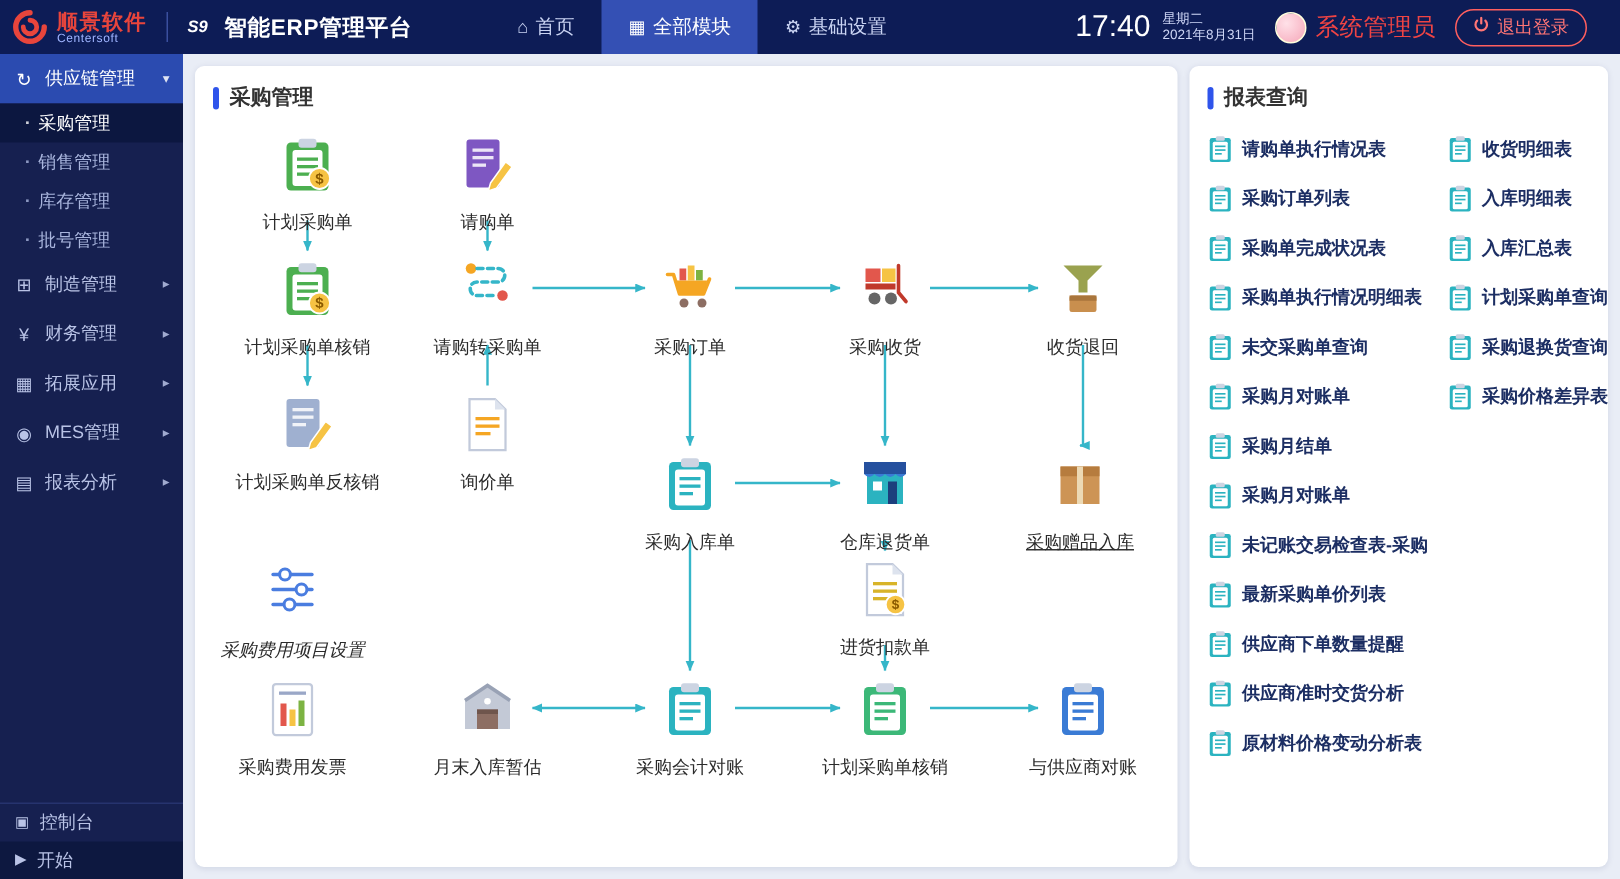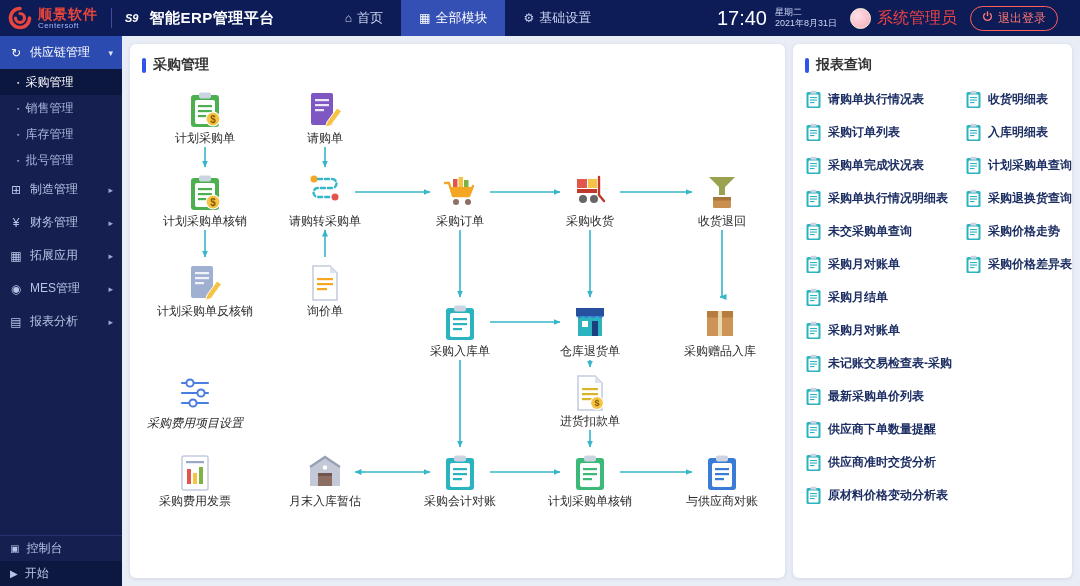--- a/index.html
+++ b/index.html
@@ -49,21 +49,21 @@
 main{grid-row:2;grid-column:2;display:flex;gap:8px;padding:8px;overflow:hidden}
 .panel{background:#fff;border-radius:6px;box-shadow:0 1px 4px rgba(13,28,86,.1);position:relative}
 .flow-panel{width:655px;flex:none;overflow:hidden}
 .reports-panel{flex:1;overflow:hidden;padding:12px 10px 0 12px}
 .panel-title{display:flex;align-items:center;gap:7px;font-size:14px;font-weight:bold;color:#333}
 .flow-panel .panel-title{position:absolute;top:12px;left:12px;z-index:2}
 .title-bar{width:4px;height:15px;background:#2f54eb;border-radius:2px;display:inline-block}
 #edges{position:absolute;inset:0;width:100%;height:100%;z-index:0}
 .flow-node{position:absolute;width:110px;text-align:center;z-index:1;cursor:pointer}
 .fn-icon{display:flex;justify-content:center;align-items:flex-end;height:42px;line-height:0}
-.fn-label{display:block;font-size:12px;color:#2b2b2b;margin-top:2px;line-height:1.25}
+.fn-label{display:block;font-size:12px;color:#2b2b2b;margin-top:12px;line-height:1.25}
 .report-cols{display:flex;gap:8px;margin-top:9px}
 .report-col{display:flex;flex-direction:column}
 .report-col:first-child{width:152px;flex:none}
 .report-item{display:flex;align-items:center;gap:6px;height:33px;cursor:pointer;white-space:nowrap}
 .report-item .rep-label{font-size:12px;color:#1c2e63;font-weight:700}
 .rep-ico{line-height:0}
 </style>
 </head>
 <body>
 
@@ -348,21 +348,21 @@
               <svg width="40" height="40" viewBox="0 0 40 40">
                 <rect x="8" y="13" width="24" height="21" fill="#2bb3c0"></rect>
                 <path d="M6 6 h28 v8 h-28 z" fill="#25509e"></path>
                 <path d="M6 14 q3.5 4 7 0 q3.5 4 7 0 q3.5 4 7 0 q3.5 4 7 0" fill="#3a7bd5"></path>
                 <rect x="12" y="19" width="6" height="6" fill="#fff"></rect>
                 <rect x="22" y="19" width="6" height="15" fill="#1c3f7d"></rect>
               </svg>
             </span>
             <span class="fn-label">仓库退货单</span>
           </div>
-          <div class="flow-node" style="left: 535px; top: 256px;">
+          <div class="flow-node" style="left: 535px; top: 256px; text-decoration: underline;">
             <span class="fn-icon">
               <svg width="40" height="40" viewBox="0 0 40 40">
                 <rect x="7" y="9" width="26" height="25" fill="#cd9455"></rect>
                 <rect x="7" y="9" width="26" height="6.5" fill="#b67c3e"></rect>
                 <rect x="18" y="9" width="4" height="25" fill="#ecd9b4"></rect>
               </svg>
             </span>
             <span class="fn-label">采购赠品入库</span>
           </div>
           <div class="flow-node" style="left: 405px; top: 326px;">
@@ -636,43 +636,43 @@
             </div>
             <div class="report-item">
               <span class="rep-ico"><svg width="17" height="19" viewBox="0 0 34 38">
                   <rect x="3" y="4" width="28" height="32" rx="3" fill="#2bb3c0"></rect>
                   <rect x="7" y="9" width="20" height="24" rx="2" fill="#fff"></rect>
                   <rect x="11" y="1.5" width="12" height="6" rx="2" fill="#ccd4e2"></rect>
                   <rect x="10" y="14" width="14" height="2.2" fill="#2bb3c0"></rect>
                   <rect x="10" y="19" width="14" height="2.2" fill="#2bb3c0"></rect>
                   <rect x="10" y="24" width="9" height="2.2" fill="#2bb3c0"></rect>
                 </svg></span>
+              <span class="rep-label">入库汇总表</span>
+            </div>
+            <div class="report-item">
+              <span class="rep-ico"><svg width="17" height="19" viewBox="0 0 34 38">
+                  <rect x="3" y="4" width="28" height="32" rx="3" fill="#2bb3c0"></rect>
+                  <rect x="7" y="9" width="20" height="24" rx="2" fill="#fff"></rect>
+                  <rect x="11" y="1.5" width="12" height="6" rx="2" fill="#ccd4e2"></rect>
+                  <rect x="10" y="14" width="14" height="2.2" fill="#2bb3c0"></rect>
+                  <rect x="10" y="19" width="14" height="2.2" fill="#2bb3c0"></rect>
+                  <rect x="10" y="24" width="9" height="2.2" fill="#2bb3c0"></rect>
+                </svg></span>
               <span class="rep-label">计划采购单查询</span>
             </div>
             <div class="report-item">
               <span class="rep-ico"><svg width="17" height="19" viewBox="0 0 34 38">
                   <rect x="3" y="4" width="28" height="32" rx="3" fill="#2bb3c0"></rect>
                   <rect x="7" y="9" width="20" height="24" rx="2" fill="#fff"></rect>
                   <rect x="11" y="1.5" width="12" height="6" rx="2" fill="#ccd4e2"></rect>
                   <rect x="10" y="14" width="14" height="2.2" fill="#2bb3c0"></rect>
                   <rect x="10" y="19" width="14" height="2.2" fill="#2bb3c0"></rect>
                   <rect x="10" y="24" width="9" height="2.2" fill="#2bb3c0"></rect>
                 </svg></span>
               <span class="rep-label">采购退换货查询</span>
-            </div>
-            <div class="report-item">
-              <span class="rep-ico"><svg width="17" height="19" viewBox="0 0 34 38">
-                  <rect x="3" y="4" width="28" height="32" rx="3" fill="#2bb3c0"></rect>
-                  <rect x="7" y="9" width="20" height="24" rx="2" fill="#fff"></rect>
-                  <rect x="11" y="1.5" width="12" height="6" rx="2" fill="#ccd4e2"></rect>
-                  <rect x="10" y="14" width="14" height="2.2" fill="#2bb3c0"></rect>
-                  <rect x="10" y="19" width="14" height="2.2" fill="#2bb3c0"></rect>
-                  <rect x="10" y="24" width="9" height="2.2" fill="#2bb3c0"></rect>
-                </svg></span>
-              <span class="rep-label">采购价格走势</span>
             </div>
             <div class="report-item">
               <span class="rep-ico"><svg width="17" height="19" viewBox="0 0 34 38">
                   <rect x="3" y="4" width="28" height="32" rx="3" fill="#2bb3c0"></rect>
                   <rect x="7" y="9" width="20" height="24" rx="2" fill="#fff"></rect>
                   <rect x="11" y="1.5" width="12" height="6" rx="2" fill="#ccd4e2"></rect>
                   <rect x="10" y="14" width="14" height="2.2" fill="#2bb3c0"></rect>
                   <rect x="10" y="19" width="14" height="2.2" fill="#2bb3c0"></rect>
                   <rect x="10" y="24" width="9" height="2.2" fill="#2bb3c0"></rect>
                 </svg></span>

